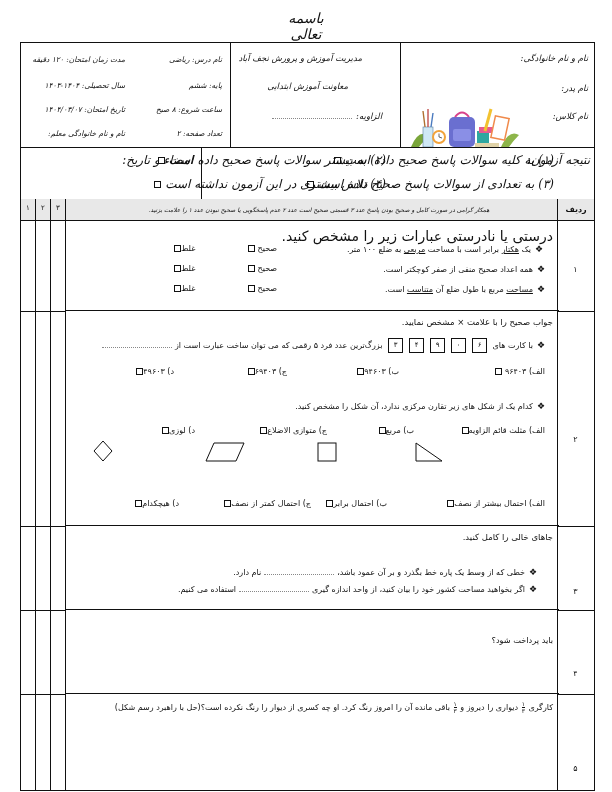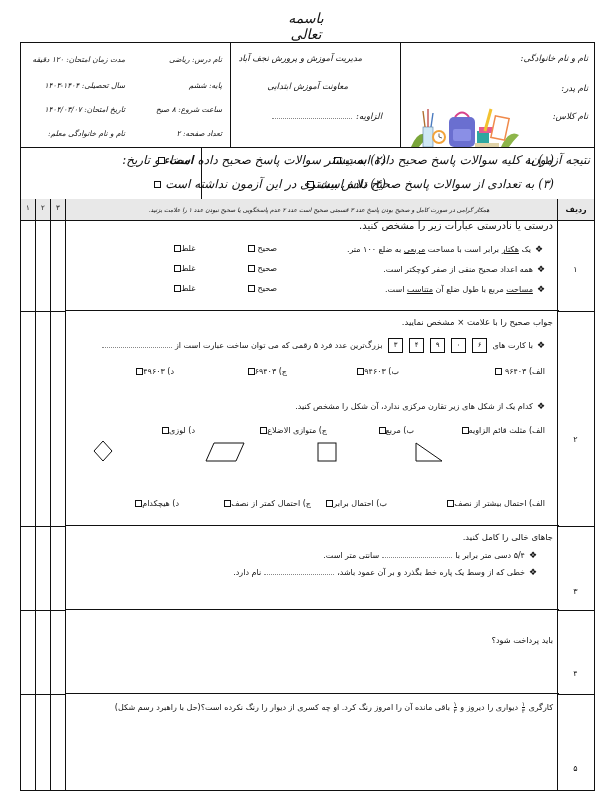--- a/index.html
+++ b/index.html
@@ -130,21 +130,21 @@
         </div>
       <div class="gcol" style="left:15px;width:15px">
           <div class="gnum">۲</div>
         </div>
       <div class="gcol" style="left:30px;width:15px">
           <div class="gnum">۳</div>
         </div>
     </div>
 
     <div class="q" style="top:177px;height:91px">
-      <div class="ln" style="top:0;font-size:10px">درستی یا نادرستی عبارات زیر را مشخص کنید.</div>
+      <div class="ln" style="top:8px;font-size:14px">درستی یا نادرستی عبارات زیر را مشخص کنید.</div>
       <div class="ln" style="top:24px;right:16px">
         <span class="bul">❖</span><span>یک </span><span class="u">هکتار</span><span> برابر است با مساحت </span><span class="u">مربعی</span><span> به ضلع ۱۰۰ متر.</span>
       </div>
       <div class="ln" style="top:44px;right:14px">
         <span class="bul">❖</span><span>همه اعداد صحیح منفی از صفر کوچکتر است.</span>
       </div>
       <div class="ln" style="top:64px;right:14px">
         <span class="bul">❖</span><span class="u">مساحت</span><span> مربع با طول ضلع آن </span><span class="u">متناسب</span><span> است.</span>
       </div>
 
@@ -190,25 +190,25 @@
         </svg>
 
       <div class="opt" style="right:14px;top:188px"><span>الف) احتمال بیشتر از نصف</span><span class="cb"></span></div>
       <div class="opt" style="right:172px;top:188px"><span>ب) احتمال برابر</span><span class="cb"></span></div>
       <div class="opt" style="right:248px;top:188px"><span>ج) احتمال کمتر از نصف</span><span class="cb"></span></div>
       <div class="opt" style="right:380px;top:188px"><span>د) هیچکدام</span><span class="cb"></span></div>
     </div>
 
     <div class="q" style="top:483px;height:84px">
       <div class="ln" style="top:6px;font-size:8.5px">جاهای خالی را کامل کنید.</div>
-      <div class="ln" style="top:24px;right:22px">
-        <span class="bul">❖</span><span>۵/۴ دسی متر برابر با</span><span class="fill"></span><span>سانتی متر است.</span>
-      </div>
       <div class="ln" style="top:41px;right:22px">
         <span class="bul">❖</span><span>خطی که از وسط یک پاره خط بگذرد و بر آن عمود باشد،</span><span class="fill"></span><span>نام دارد.</span>
+      </div>
+      <div class="ln" style="top:58px;right:22px">
+        <span class="bul">❖</span><span>اگر بخواهید مساحت کشور خود را بیان کنید، از واحد اندازه گیری</span><span class="fill"></span><span>استفاده می کنیم.</span>
       </div>
     </div>
 
     <div class="q" style="top:567px;height:84px">
       <div class="ln" style="top:25px;font-size:8.2px">باید پرداخت شود؟</div>
       <div style="position:absolute;left:0;right:0;top:42px;bottom:0"></div>
     </div>
 
     <div class="q" style="top:651px;height:96px;border-bottom:none">
       <div class="ln" style="top:7px;font-size:8px">

